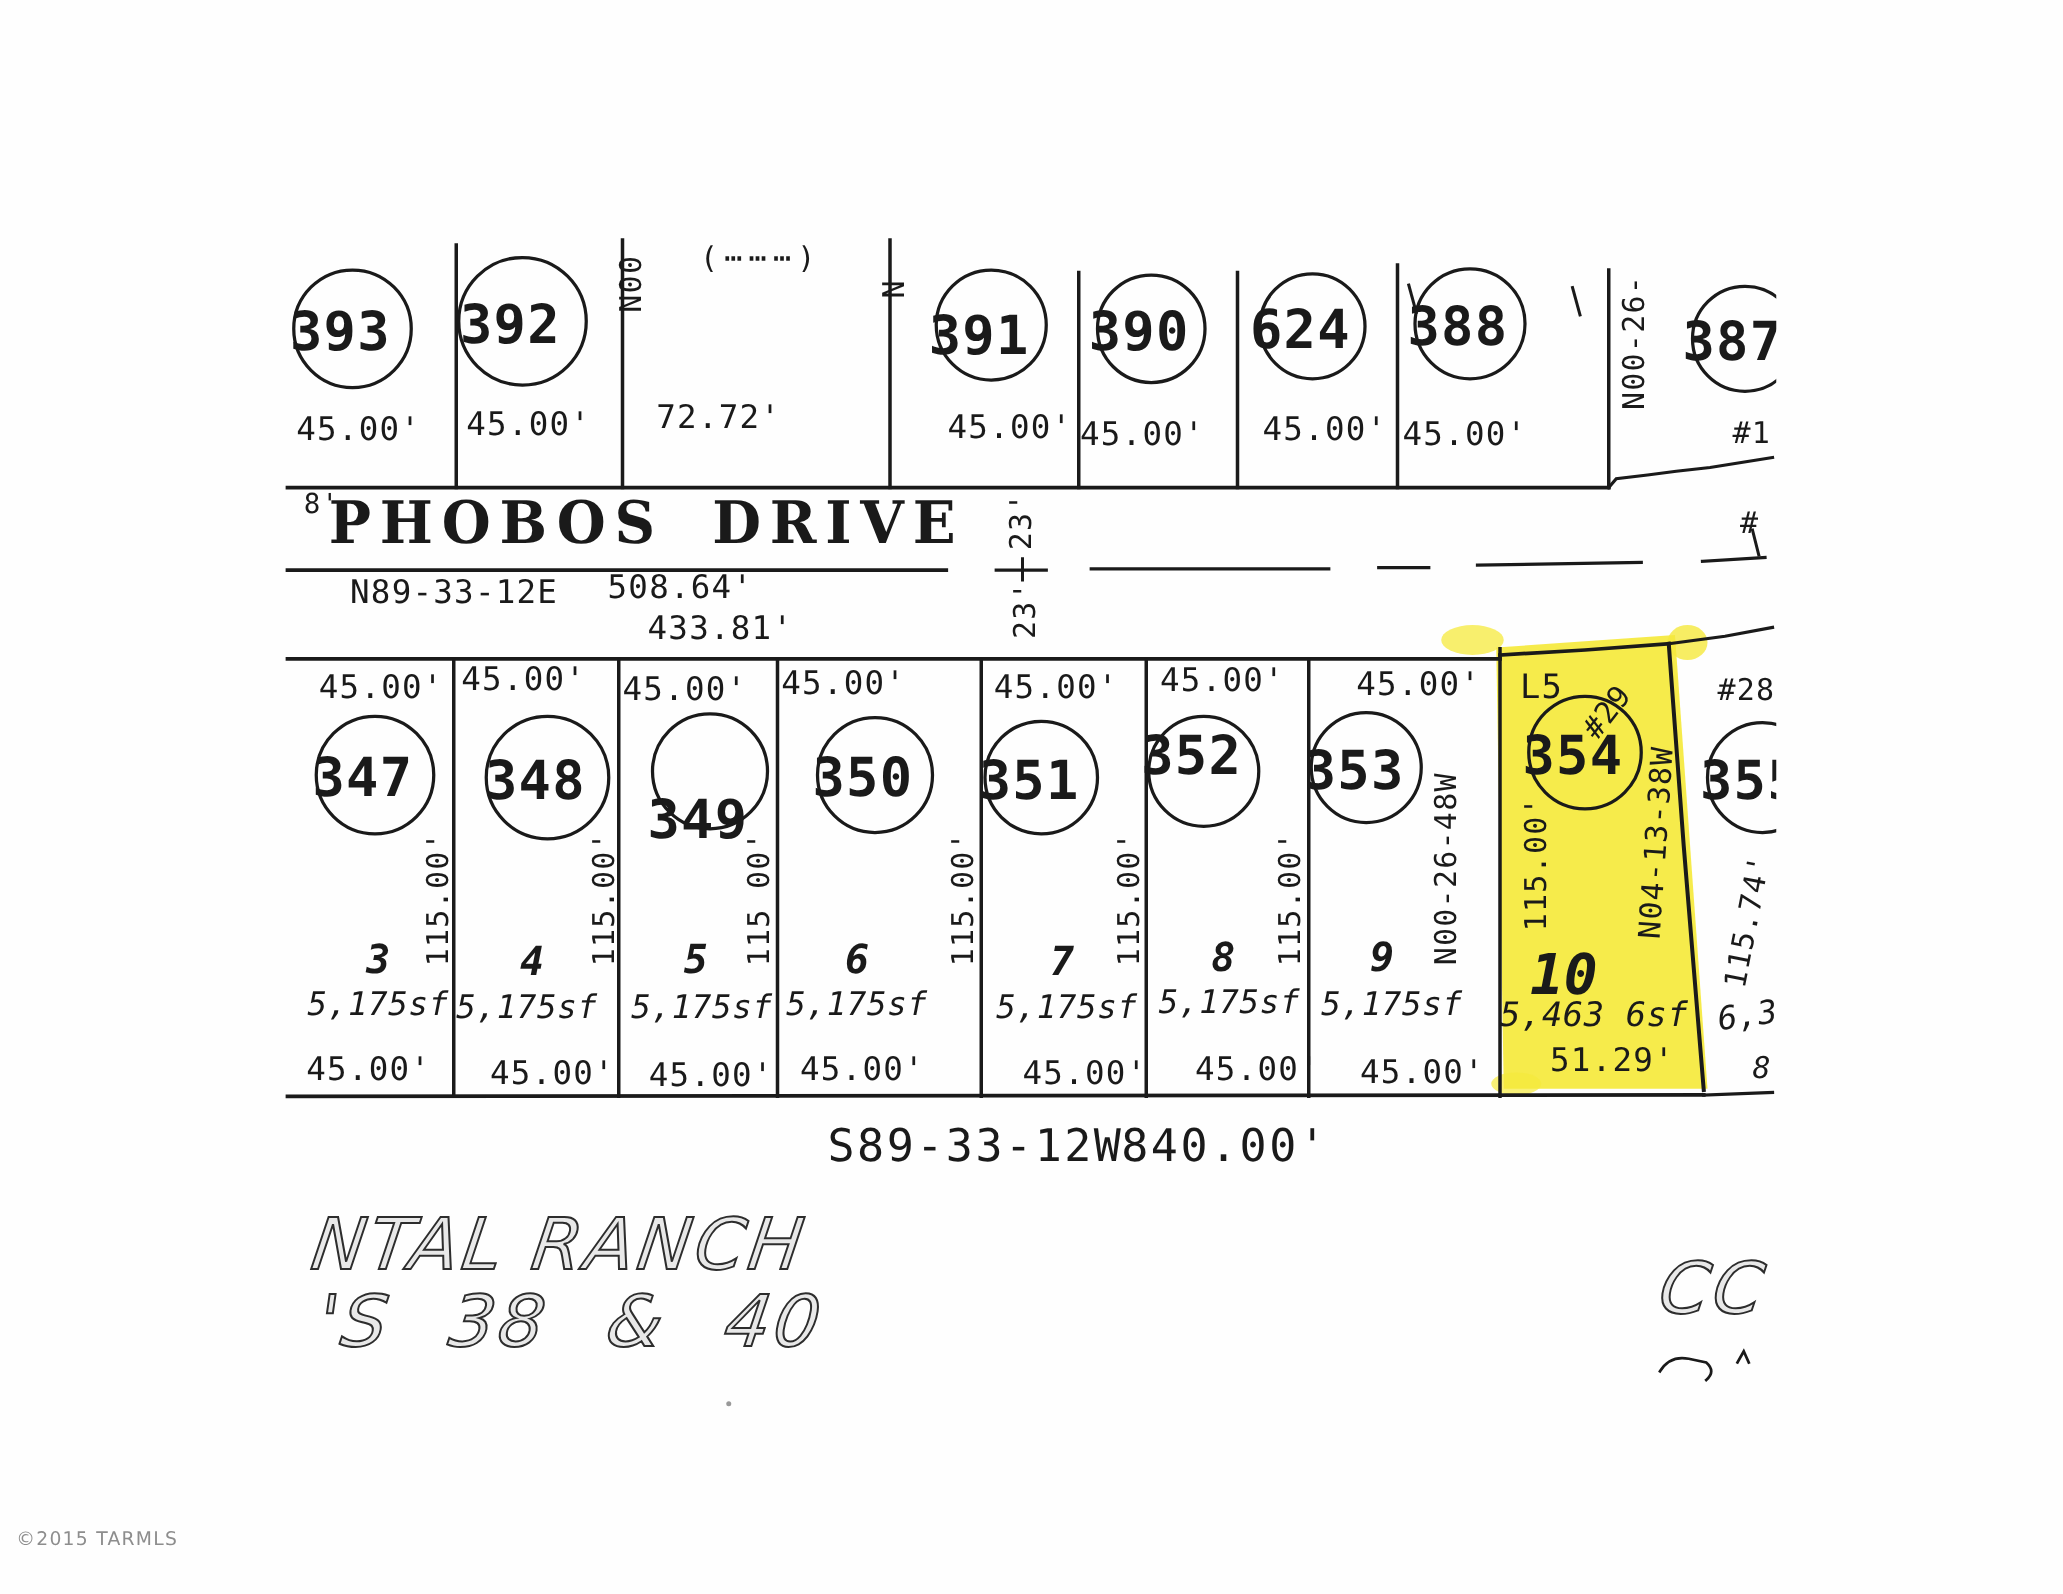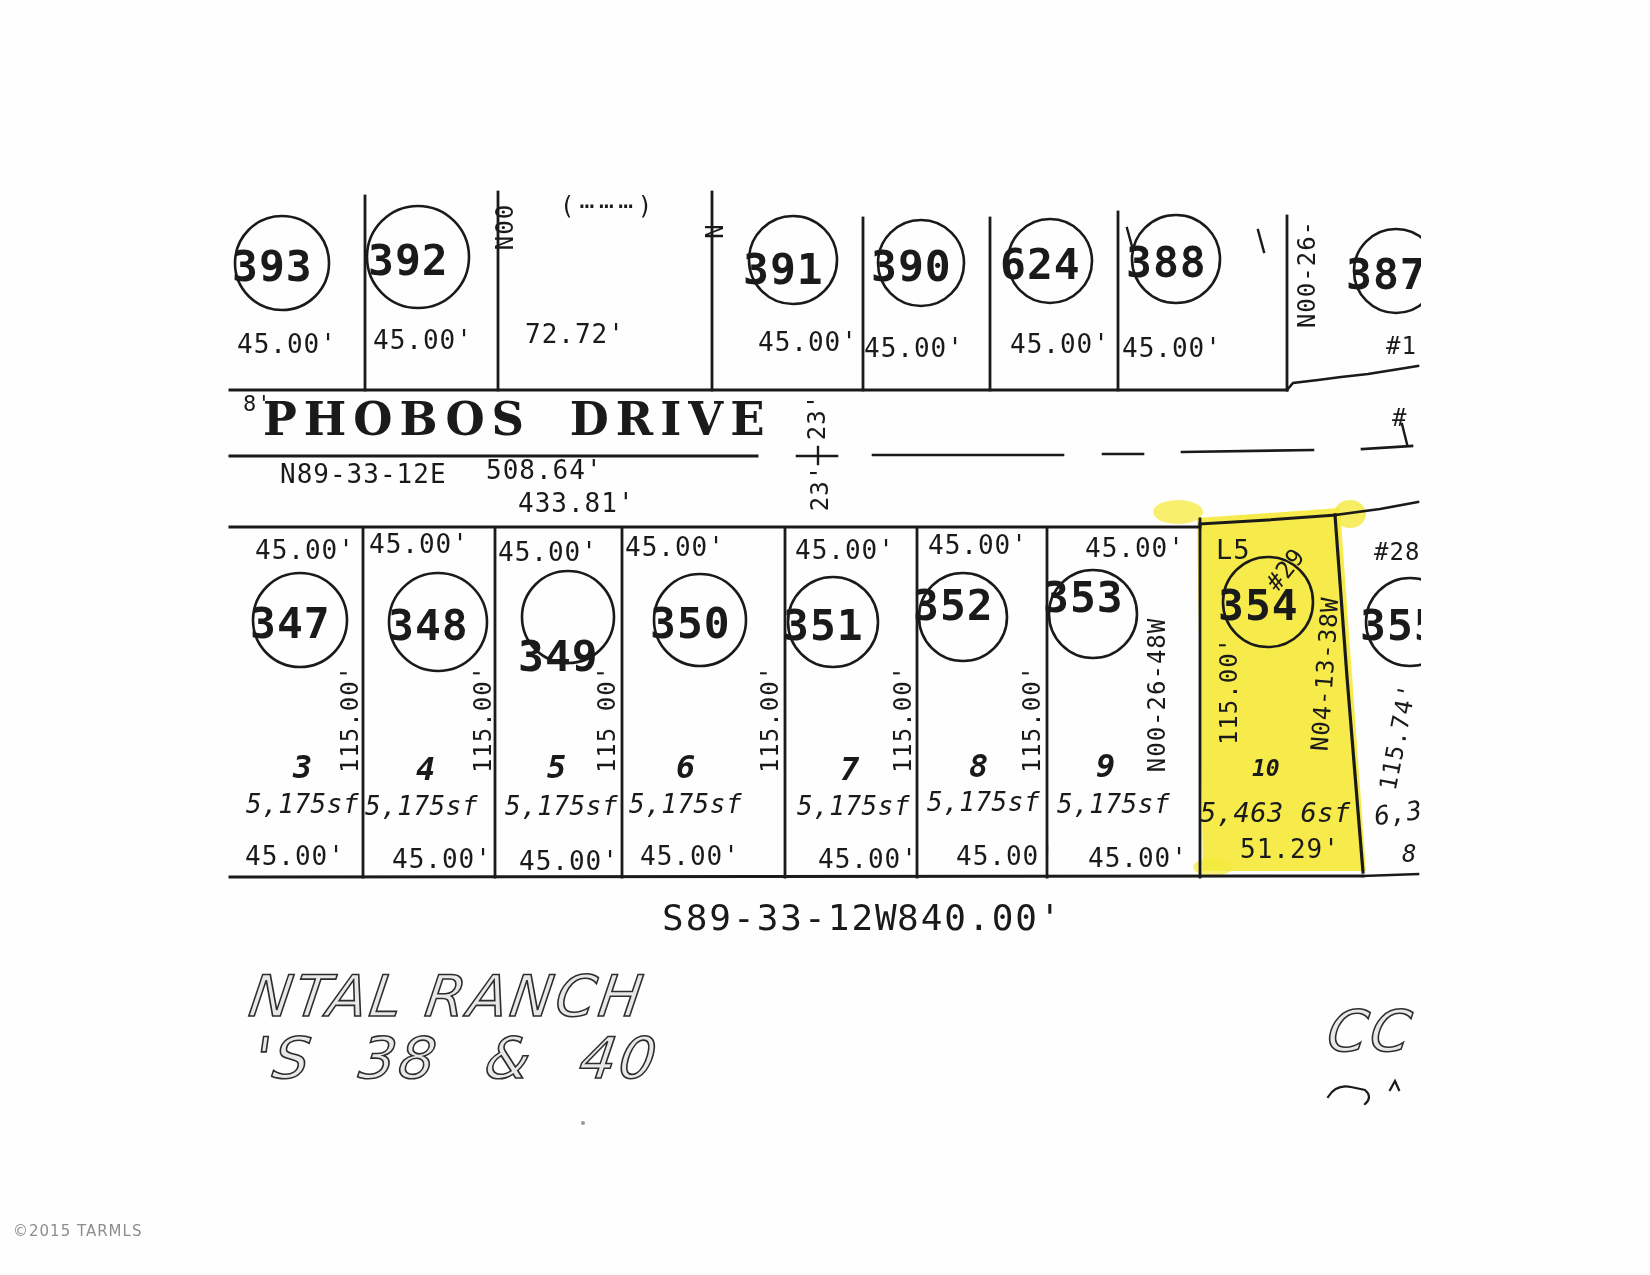--- a/index.html
+++ b/index.html
@@ -163,21 +163,21 @@
     <div class="lbl dim" style="left:1216px;top:536px;font-size:27px;">L5</div>
     <div class="lbl dim-sm" style="left:1258px;top:548px;width:70px;transform:rotate(-52deg);">#29</div>
     <div class="lbl dim-sm" style="left:1374px;top:540px;">#28</div>
 
     <div class="lbl circ" style="left:250px;top:602px;">347</div>
     <div class="lbl circ" style="left:388px;top:604px;">348</div>
     <div class="lbl circ" style="left:518px;top:599px;margin-top:36px;">349</div>
     <div class="lbl circ" style="left:650px;top:602px;">350</div>
     <div class="lbl circ" style="left:783px;top:604px;">351</div>
     <div class="lbl circ" style="left:913px;top:584px;">352</div>
-    <div class="lbl circ" style="left:1043px;top:576px;">353</div>
+    <div class="lbl circ" style="left:1043px;top:596px;">353</div>
     <div class="lbl circ" style="left:1218px;top:584px;">354</div>
     <div class="lbl circ" style="left:1360px;top:604px;">355</div>
 
     <div class="lbl dim-sm vert" style="left:295px;top:707px;width:110px;">115.00'</div>
     <div class="lbl dim-sm vert" style="left:428px;top:707px;width:110px;">115.00'</div>
     <div class="lbl dim-sm vert" style="left:552px;top:707px;width:110px;">115 00'</div>
     <div class="lbl dim-sm vert" style="left:715px;top:707px;width:110px;">115.00'</div>
     <div class="lbl dim-sm vert" style="left:848px;top:707px;width:110px;">115.00'</div>
     <div class="lbl dim-sm vert" style="left:977px;top:707px;width:110px;">115.00'</div>
     <div class="lbl dim-sm vert" style="left:1067px;top:683px;width:180px;">N00-26-48W</div>
@@ -185,21 +185,21 @@
     <div class="lbl dim-sm" style="left:1235px;top:662px;width:180px;transform:rotate(-86deg);text-align:center;">N04-13-38W</div>
     <div class="lbl dim-sm" style="left:1343px;top:725px;width:110px;transform:rotate(-79deg);text-align:center;">115.74'</div>
 
     <div class="lbl lotnum" style="left:293px;top:751px;">3</div>
     <div class="lbl lotnum" style="left:416px;top:753px;">4</div>
     <div class="lbl lotnum" style="left:547px;top:751px;">5</div>
     <div class="lbl lotnum" style="left:676px;top:751px;">6</div>
     <div class="lbl lotnum" style="left:840px;top:753px;">7</div>
     <div class="lbl lotnum" style="left:969px;top:750px;">8</div>
     <div class="lbl lotnum" style="left:1096px;top:750px;">9</div>
-    <div class="lbl lotnum" style="left:1252px;top:757px;font-size:23px;">10</div>
+    <div class="lbl lotnum" style="left:1224px;top:757px;font-size:45px;">10</div>
 
     <div class="lbl sf" style="left:246px;top:791px;">5,175sf</div>
     <div class="lbl sf" style="left:365px;top:793px;">5,175sf</div>
     <div class="lbl sf" style="left:505px;top:793px;">5,175sf</div>
     <div class="lbl sf" style="left:629px;top:791px;">5,175sf</div>
     <div class="lbl sf" style="left:797px;top:793px;">5,175sf</div>
     <div class="lbl sf" style="left:927px;top:789px;">5,175sf</div>
     <div class="lbl sf" style="left:1057px;top:791px;">5,175sf</div>
     <div class="lbl sf" style="left:1200px;top:799px;font-size:27px;">5,463 6sf</div>
     <div class="lbl sf" style="left:1374px;top:800px;transform:rotate(-8deg);">6,3</div>

